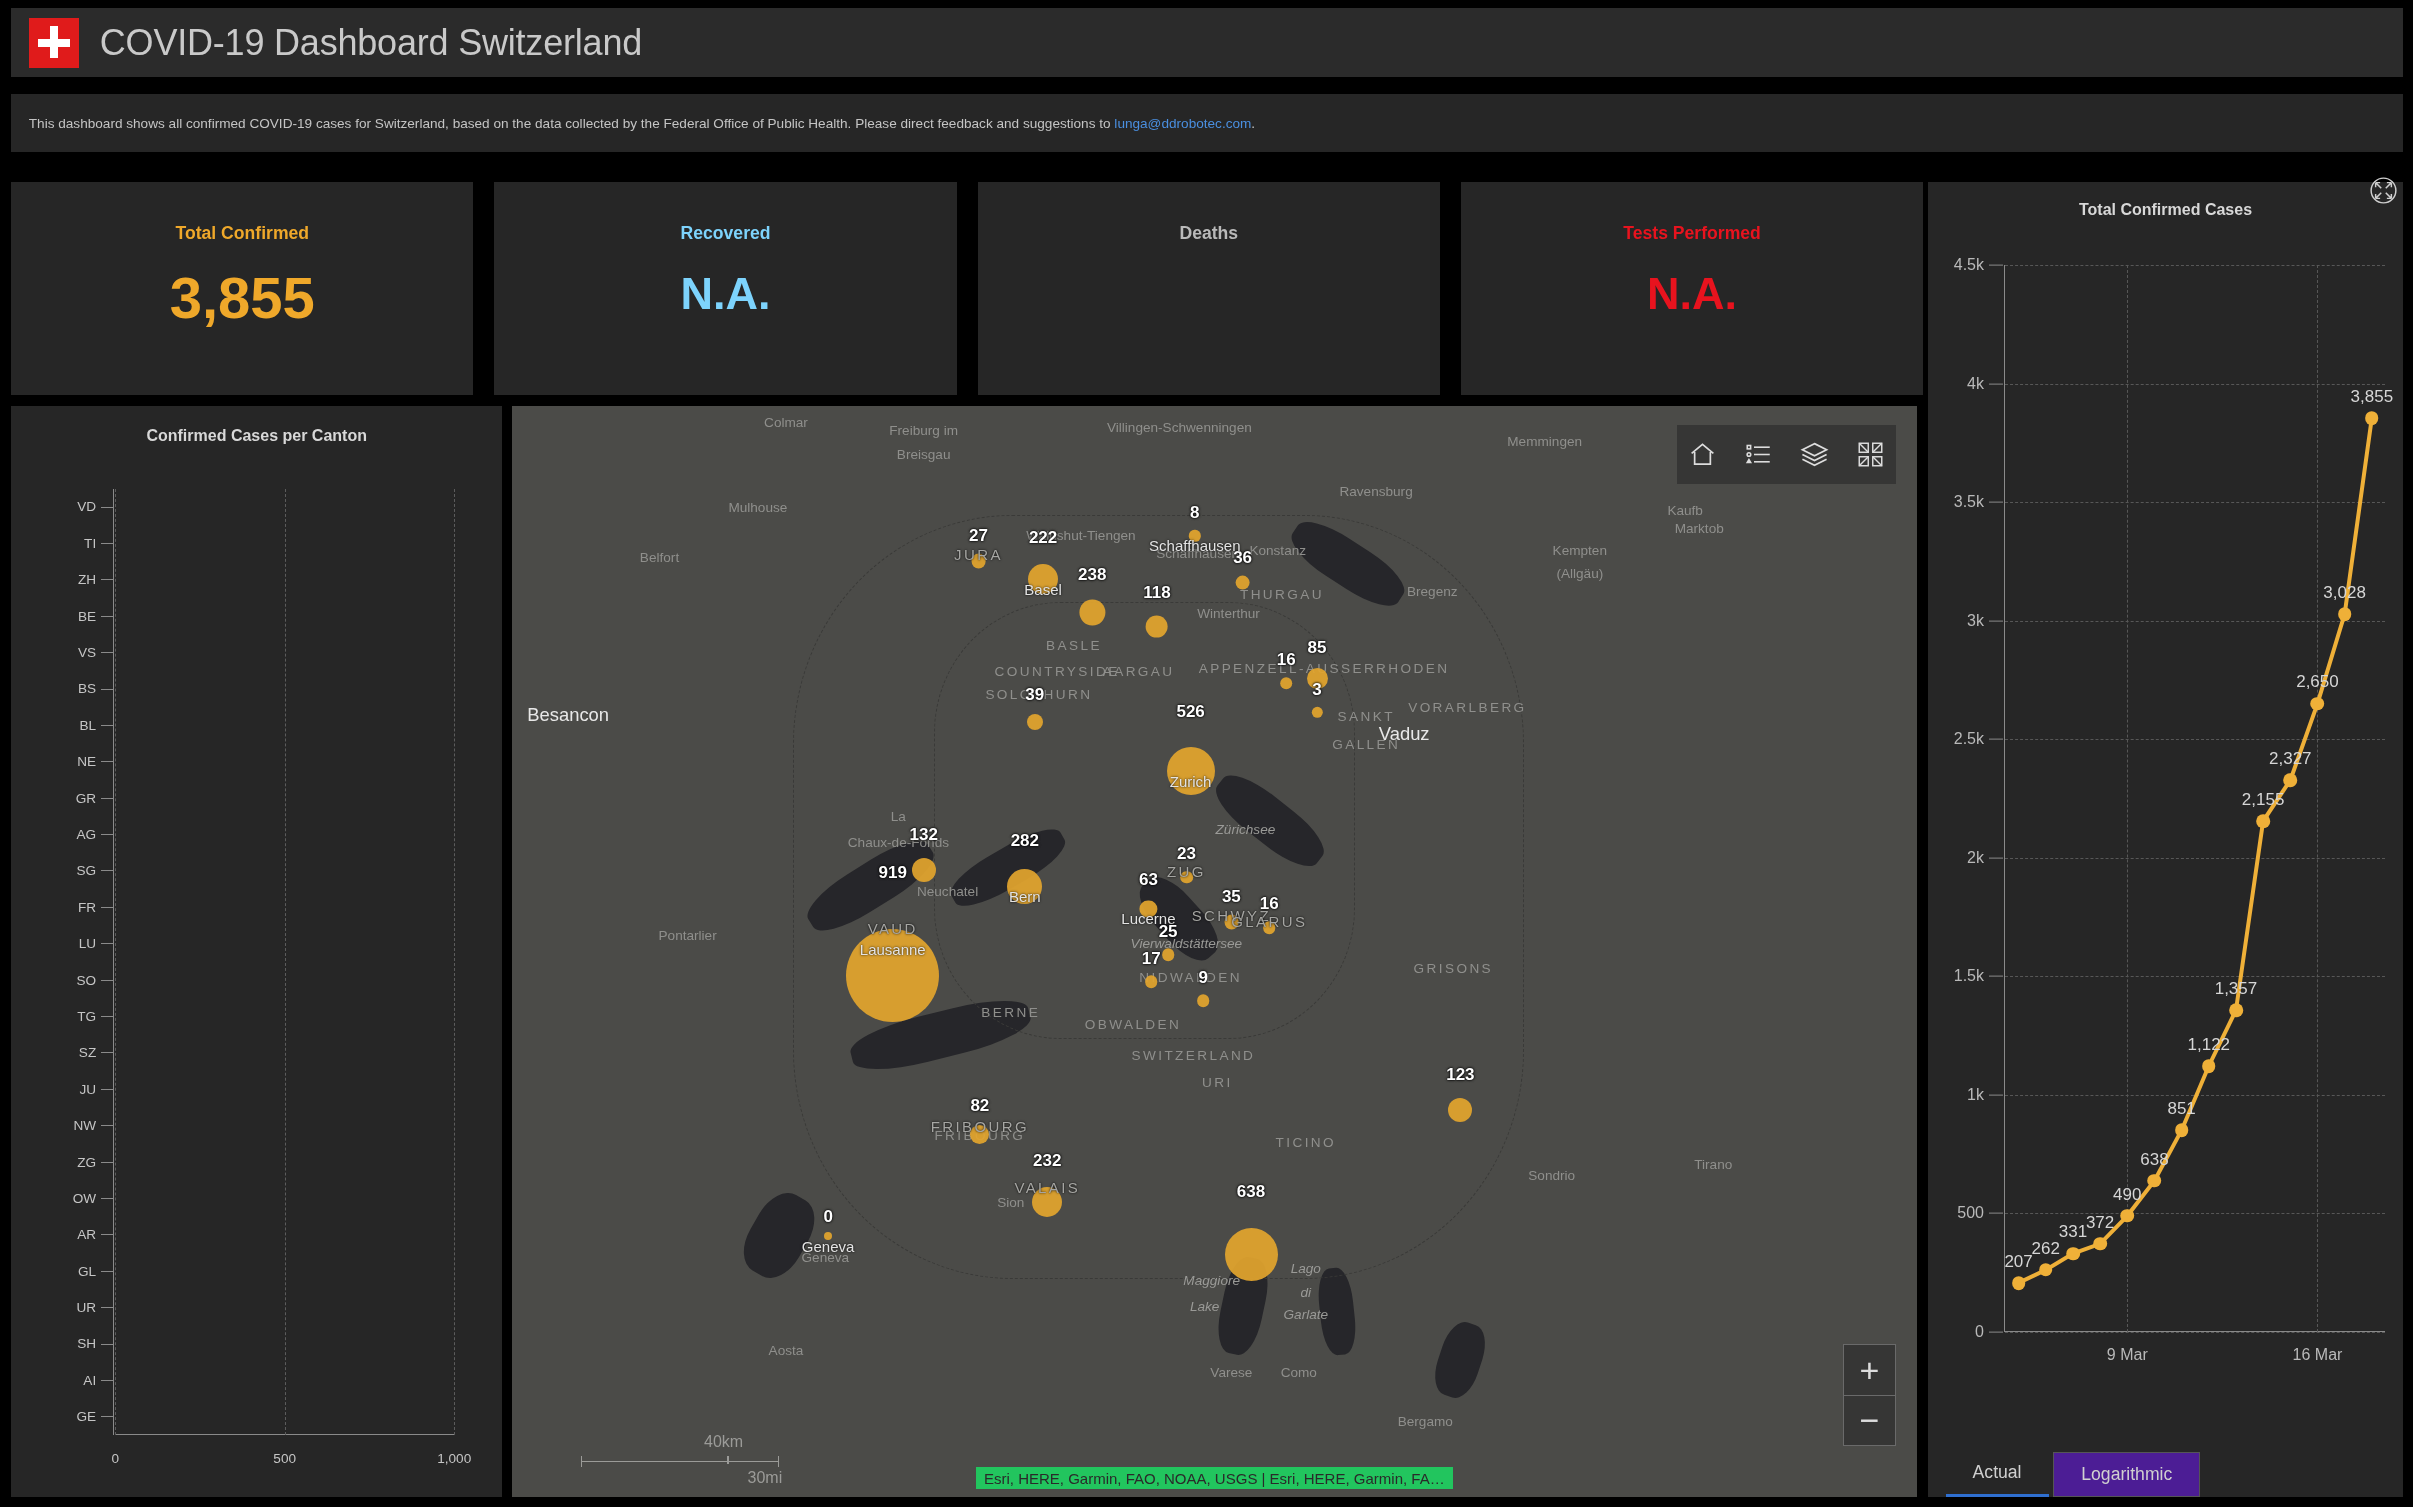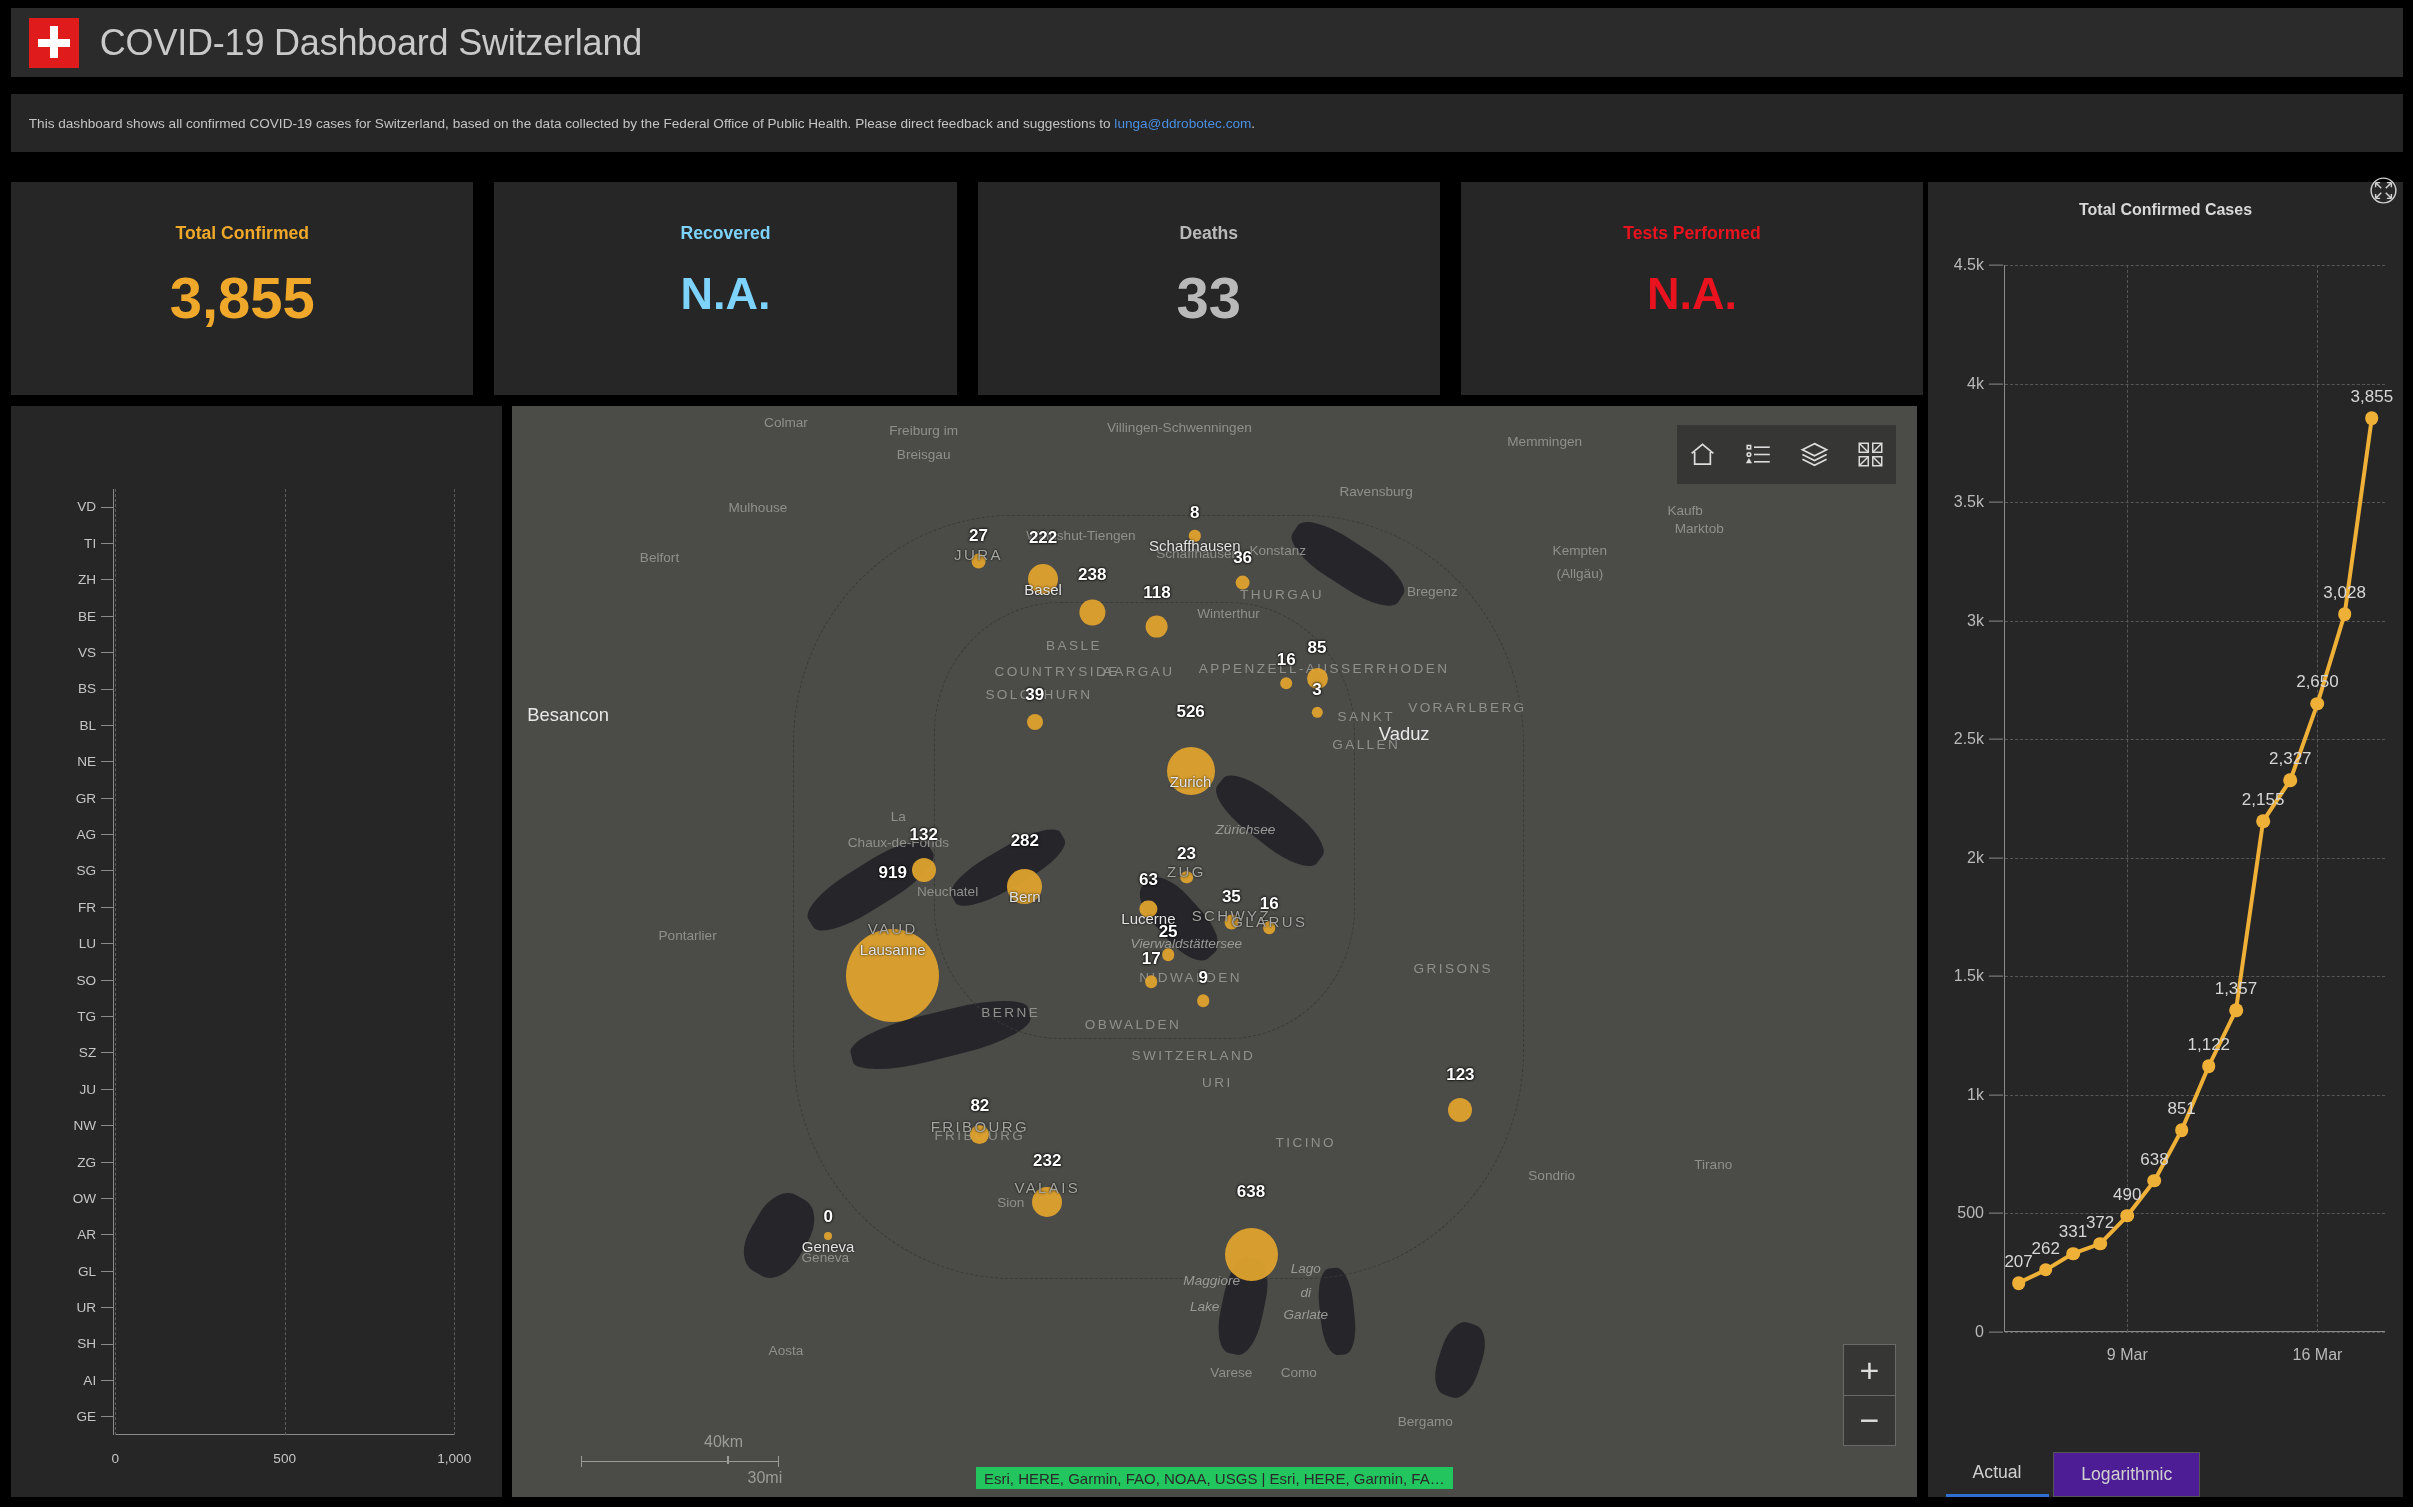--- a/index.html
+++ b/index.html
@@ -150,29 +150,29 @@
     <div class="kpi">
       <div class="kpi-label c-amber">Total Confirmed</div>
       <div class="kpi-value c-amber">3,855</div>
     </div>
     <div class="kpi">
       <div class="kpi-label c-green">Recovered</div>
       <div class="kpi-value small c-green">N.A.</div>
     </div>
     <div class="kpi">
       <div class="kpi-label c-grey">Deaths</div>
-      <div class="kpi-value c-grey">33</div>
     </div>
     <div class="kpi">
       <div class="kpi-label c-red">Tests Performed</div>
       <div class="kpi-value small c-red">N.A.</div>
     </div>
   </div>
 
   <div class="bar-panel">
+    <div class="panel-title">Confirmed Cases per Canton</div>
     <div class="bar-plot">
       <div class="ytickline"></div>
       <div class="barchart-axis"></div>
       <div class="bars" id="bars-container" style="--rh: 3.8461538461538463%;">
           <div class="gridline" style="left: 0%;"></div>
           <div class="gridline" style="left: 50%;"></div>
           <div class="gridline" style="left: 100%;"></div>
           <div class="bar-row" style="--rh: 3.8461538461538463%;">
             <span class="tick-label">VD</span>
             <span class="tick-mark"></span>

